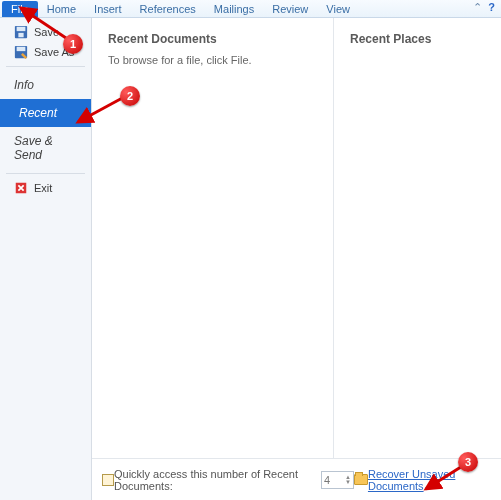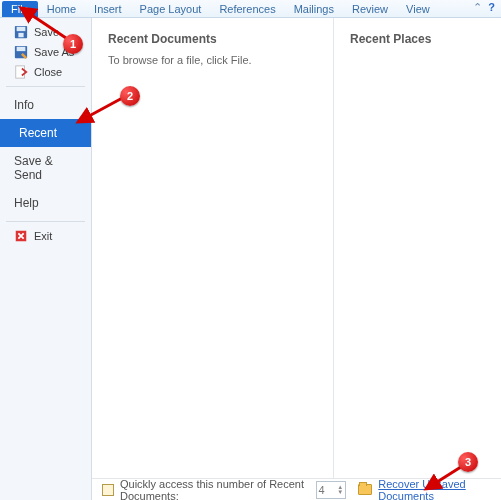--- a/index.html
+++ b/index.html
@@ -5,50 +5,49 @@
   * { box-sizing: border-box; margin: 0; padding: 0; }
   html, body { width: 501px; height: 500px; font-family: "Segoe UI", Tahoma, sans-serif; font-size: 11px; color: #444; background: #fff; overflow: hidden; }
   .ribbon { height: 18px; background: linear-gradient(#f7fbff,#eaf3fb); border-bottom: 1px solid #c9d8e8; display: flex; align-items: center; padding-left: 2px; position: relative; }
   .tab { padding: 2px 9px; color: #3a6ea5; cursor: default; }
   .tab.active { background: #1f6fd4; color: #fff; border-top-left-radius: 2px; border-top-right-radius: 2px; }
   .ribbon-right { position: absolute; right: 6px; top: 1px; display: flex; gap: 6px; color: #6a89ac; }
   .main { display: flex; height: calc(500px - 18px); }
   .sidebar { width: 92px; background: #f3f6fa; border-right: 1px solid #d7dde5; display: flex; flex-direction: column; padding-top: 4px; }
   .sb-item { display: flex; align-items: center; gap: 6px; padding: 3px 8px 3px 14px; color: #3a3a3a; cursor: default; min-height: 18px; }
   .sb-sep { height: 1px; background: #d7dde5; margin: 4px 6px; }
-  .sb-big { padding: 7px 8px 7px 14px; font-size: 12px; }
+  .sb-big { padding: 7px 8px 7px 14px; font-size: 12px; font-style: italic; }
   .sb-big.selected { background: #1f6fd4; color: #fff; position: relative; padding-left: 19px; }
   .sb-big.selected::after { content:""; position:absolute; right:-8px; top:50%; transform:translateY(-50%); border:8px solid transparent; border-left-color:#1f6fd4; }
   .icon { width: 14px; height: 14px; flex: 0 0 14px; }
   .content { flex: 1; display: flex; flex-direction: column; background: #fff; }
   .cols { flex: 1; display: flex; }
   .col { padding: 14px 16px 6px 16px; display: flex; flex-direction: column; }
   .col-left { width: 242px; border-right: 1px solid #e3e7ec; }
   .col-right { flex: 1; }
   .col h2 { font-size: 12px; font-weight: 600; color: #5a5a5a; margin-bottom: 8px; }
   .hint { color: #666; }
-  .bottom { height: 22px; border-top: 1px solid #e3e7ec; display: flex; align-items: center; padding: 0 10px; gap: 6px; color: #555; }
+  .bottom { height: 42px; border-top: 1px solid #e3e7ec; display: flex; align-items: center; padding: 0 10px; color: #555; }
   .bottom .spacer { flex: 1; }
   .num-input { width: 38px; height: 18px; border: 1px solid #b9c4d1; background: #fff; text-align: center; font-size: 11px; color: #777; display: flex; align-items: center; justify-content: space-between; padding: 0 2px; }
   .spin { display:flex; flex-direction:column; line-height:5px; font-size:6px; color:#888; }
   .link { color: #2b67c7; text-decoration: underline; cursor: default; }
   .chk { width: 12px; height: 12px; border: 1px solid #b59a4a; background: #fff4d6; flex: 0 0 12px; }
   .callout { position: absolute; width: 20px; height: 20px; border-radius: 50%; background: radial-gradient(circle at 30% 30%, #ff5a5a, #c40000); color: #fff; font-weight: 700; font-size: 11px; display: flex; align-items: center; justify-content: center; box-shadow: 0 1px 2px rgba(0,0,0,.4); z-index: 50; }
   svg.arrow { position: absolute; z-index: 49; pointer-events: none; }
   .folder-ico { width:14px; height:11px; background:#f7c558; border:1px solid #c99a2e; border-radius:1px; position:relative; flex:0 0 14px; }
   .folder-ico::before { content:""; position:absolute; top:-3px; left:0; width:6px; height:3px; background:#f7c558; border:1px solid #c99a2e; border-bottom:none; }
 </style>
 </head>
 <body>
 
 <div class="ribbon">
   <div class="tab active">File</div>
   <div class="tab">Home</div>
   <div class="tab">Insert</div>
-  <div class="tab">Page Layout</div>
   <div class="tab">References</div>
   <div class="tab">Mailings</div>
   <div class="tab">Review</div>
   <div class="tab">View</div>
   <div class="ribbon-right">
     <span>⌃</span>
     <span style="color:#2b67c7;font-weight:700;">?</span>
   </div>
 </div>
 
@@ -63,32 +62,24 @@
       <span>Save</span>
     </div>
     <div class="sb-item">
       <svg class="icon" viewBox="0 0 16 16">
           <rect x="1" y="1" width="14" height="14" fill="#3b6db5" rx="1"></rect>
           <rect x="3" y="2" width="10" height="5" fill="#dce9f7"></rect>
           <path d="M10 9 L15 14 L13 16 L8 11 Z" fill="#e8a33d"></path>
         </svg>
       <span>Save As</span>
     </div>
-    <div class="sb-item">
-      <svg class="icon" viewBox="0 0 16 16">
-          <rect x="2" y="1" width="10" height="14" fill="#fff" stroke="#bbb"></rect>
-          <path d="M9 4 L14 8 L9 12" fill="none" stroke="#c33" stroke-width="2"></path>
-        </svg>
-      <span>Close</span>
-    </div>
     <div class="sb-sep"></div>
     <div class="sb-big">Info</div>
     <div class="sb-big selected">Recent</div>
     <div class="sb-big">Save &amp; Send</div>
-    <div class="sb-big">Help</div>
     <div class="sb-sep"></div>
     <div class="sb-item">
       <svg class="icon" viewBox="0 0 16 16">
           <rect x="2" y="2" width="12" height="12" fill="#d33"></rect>
           <path d="M5 5 L11 11 M11 5 L5 11" stroke="#fff" stroke-width="2"></path>
         </svg>
       <span>Exit</span>
     </div>
   </div>
 

